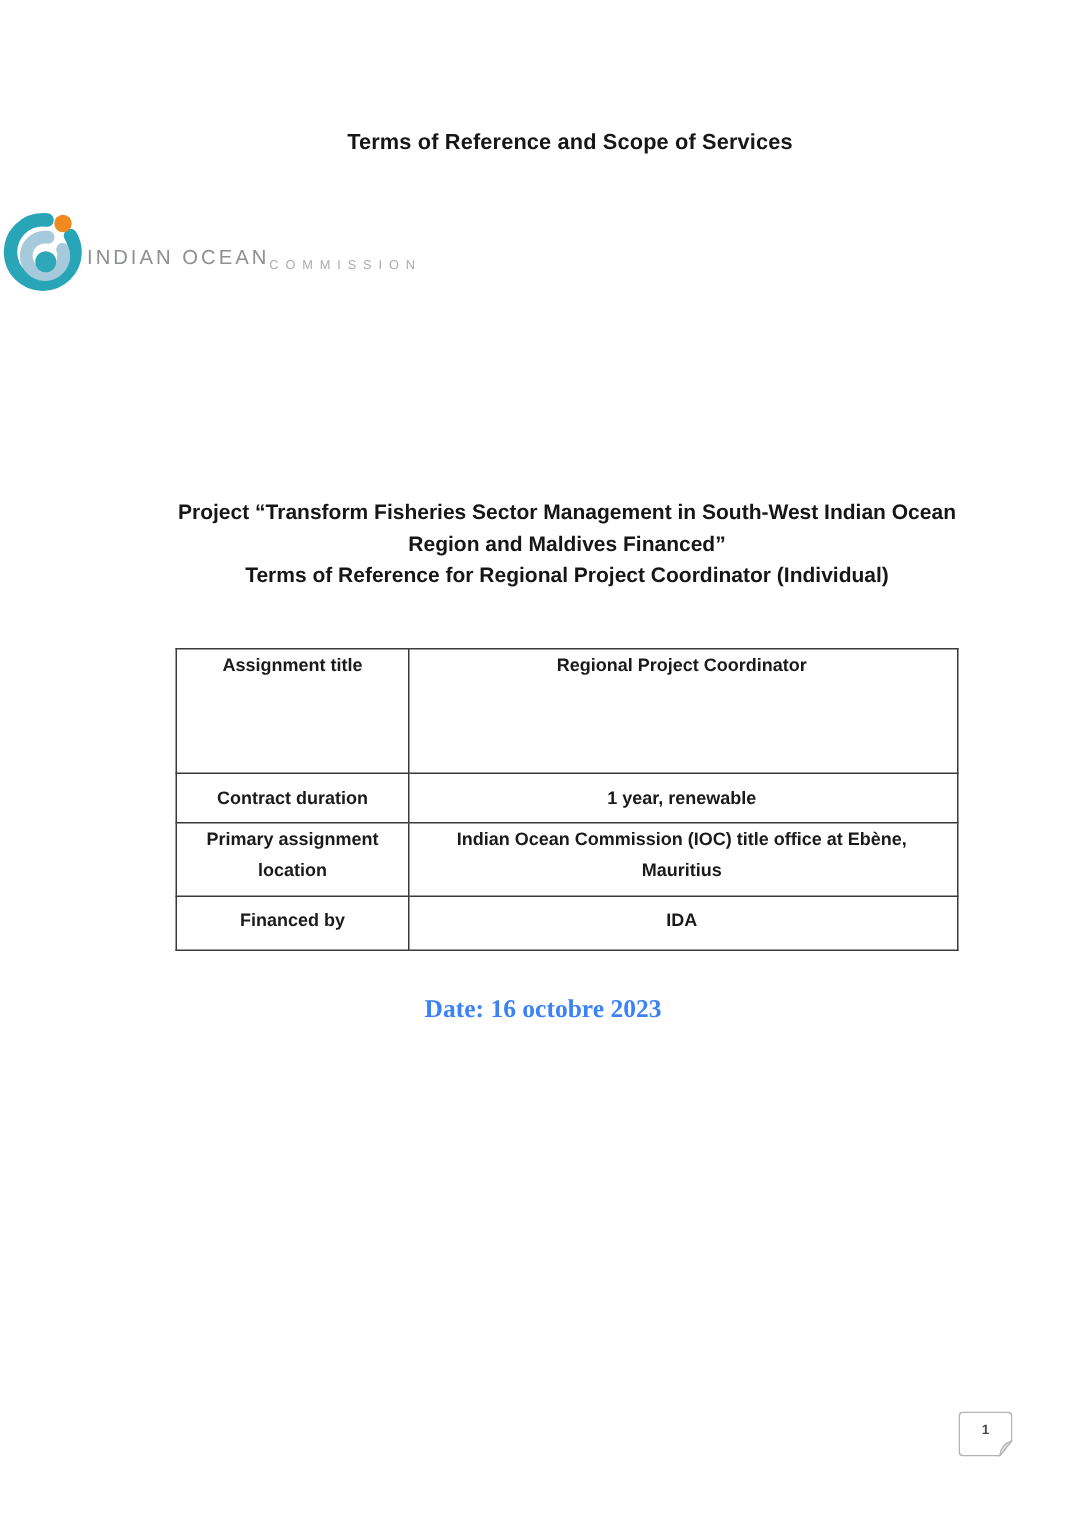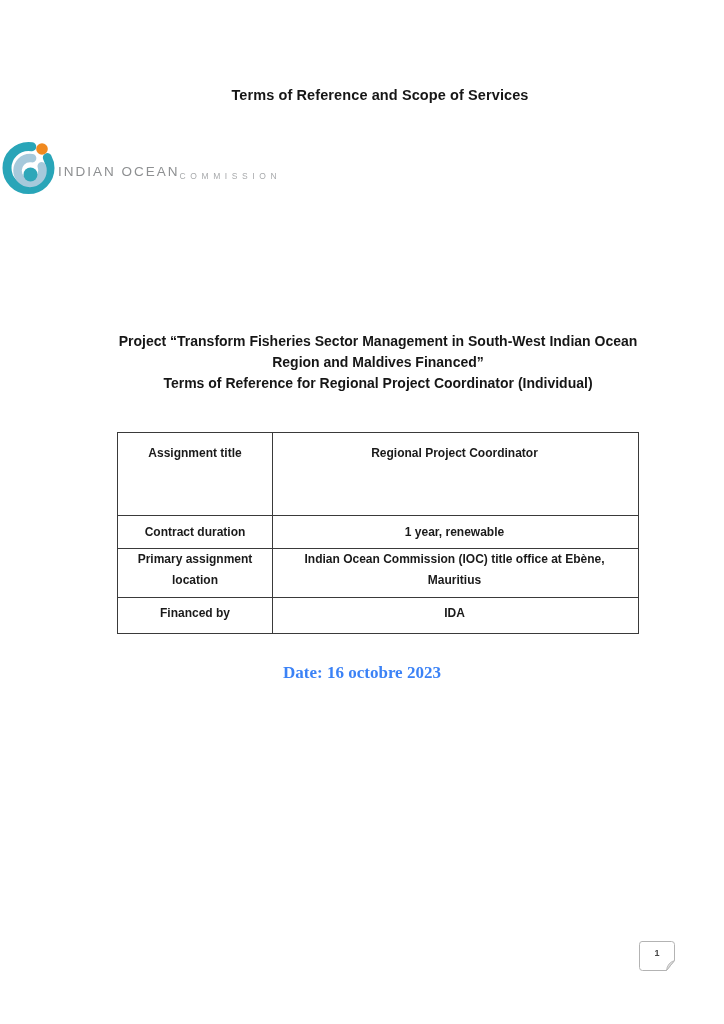--- a/index.html
+++ b/index.html
@@ -53,21 +53,21 @@
     table-layout: fixed;
   }
   table.info-table td {
     border: 1.2px solid #3a3a3a;
     vertical-align: top;
     font-size: 12px; font-weight: bold; line-height: 20px;
     color: #1a1a1a;
   }
   td.lbl { text-align: center; padding: 6px 6px 0 6px; }
   td.val { text-align: center; padding: 6px 12px 0 10px; }
-  tr.r0 td { height: 83px; } tr.r0 td.lbl, tr.r0 td.val { padding-top: 10px; }
+  tr.r0 td { height: 83px; } tr.r0 td.lbl, tr.r0 td.val { padding-top: 0; }
   tr.r1 td { height: 33px; }
   tr.r2 td { height: 49px; } tr.r2 td.lbl, tr.r2 td.val { padding-top: 0; line-height: 21px; }
   tr.r3 td { height: 36px; } tr.r3 td.lbl, tr.r3 td.val { padding-top: 5px; }
 
   .date-line {
     position: absolute; top: 663px; left: 0; width: 100%;
     text-align: center;
     font-family: "Liberation Serif", serif;
     font-size: 17px; font-weight: bold;
     color: #3b82f6;

